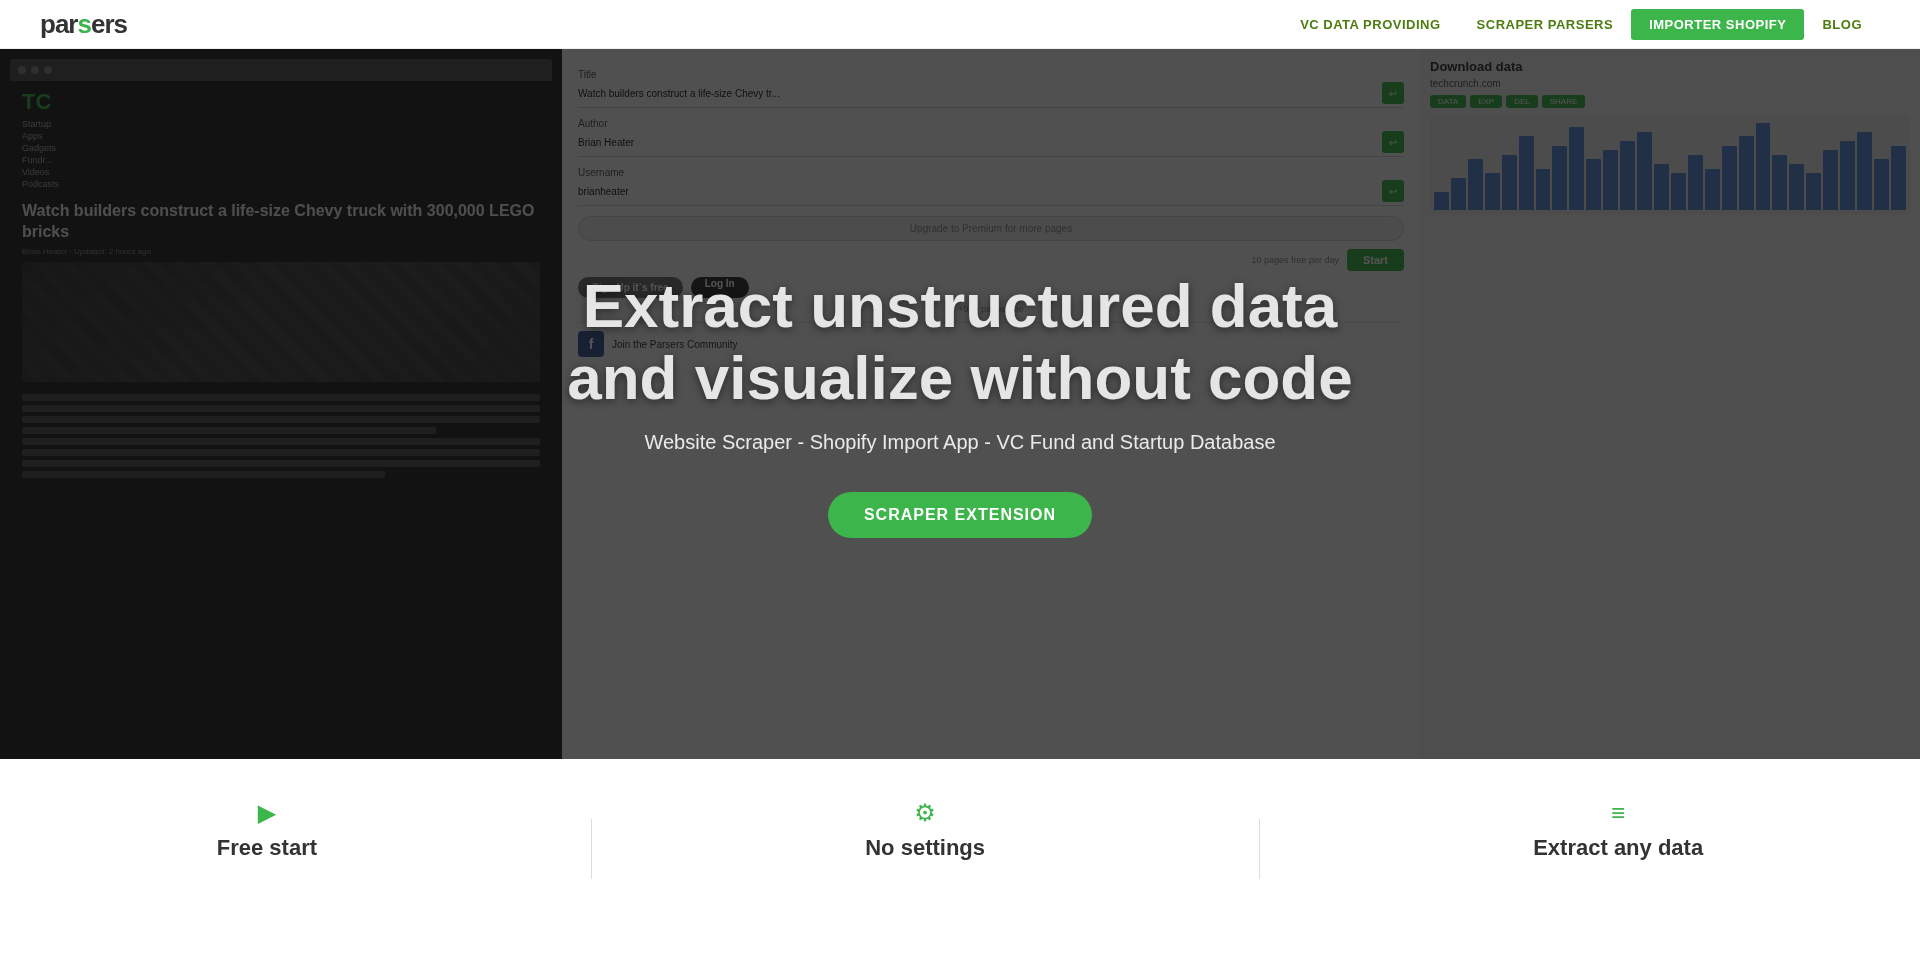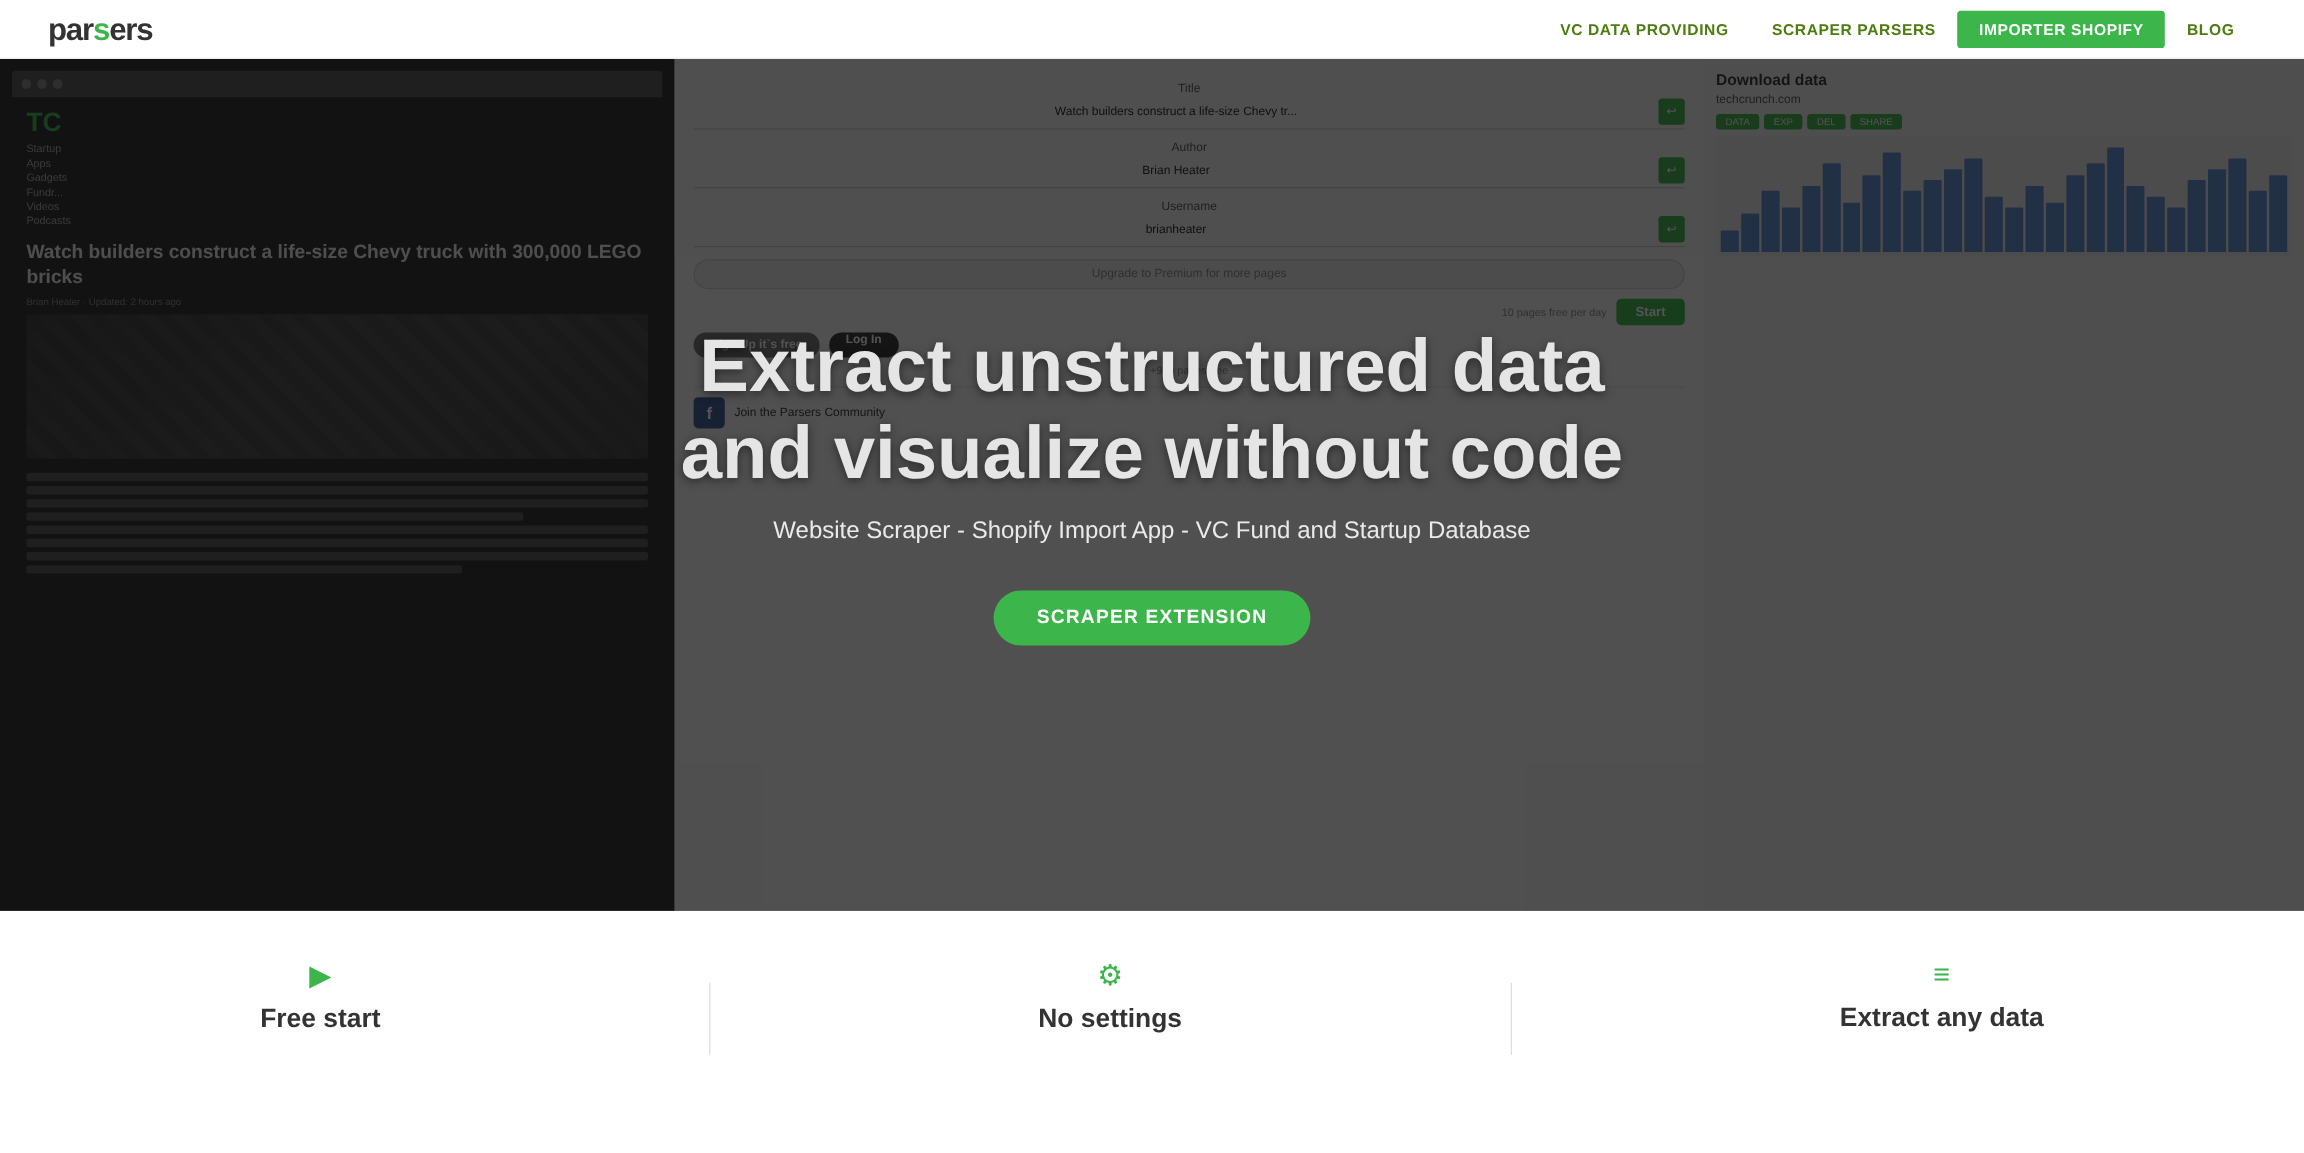--- a/index.html
+++ b/index.html
@@ -150,21 +150,20 @@
       padding: 12px 16px;
       overflow: hidden;
     }
     .scraper-panel-title {
       font-size: 11px;
       color: #333;
       margin-bottom: 8px;
     }
     .scraper-field {
       margin-bottom: 10px;
-      text-align: center;
     }
     .scraper-field-label {
       font-size: 10px;
       color: #555;
       margin-bottom: 2px;
     }
     .scraper-field-row {
       display: flex;
       align-items: center;
       border-bottom: 1.5px solid #ccc;

